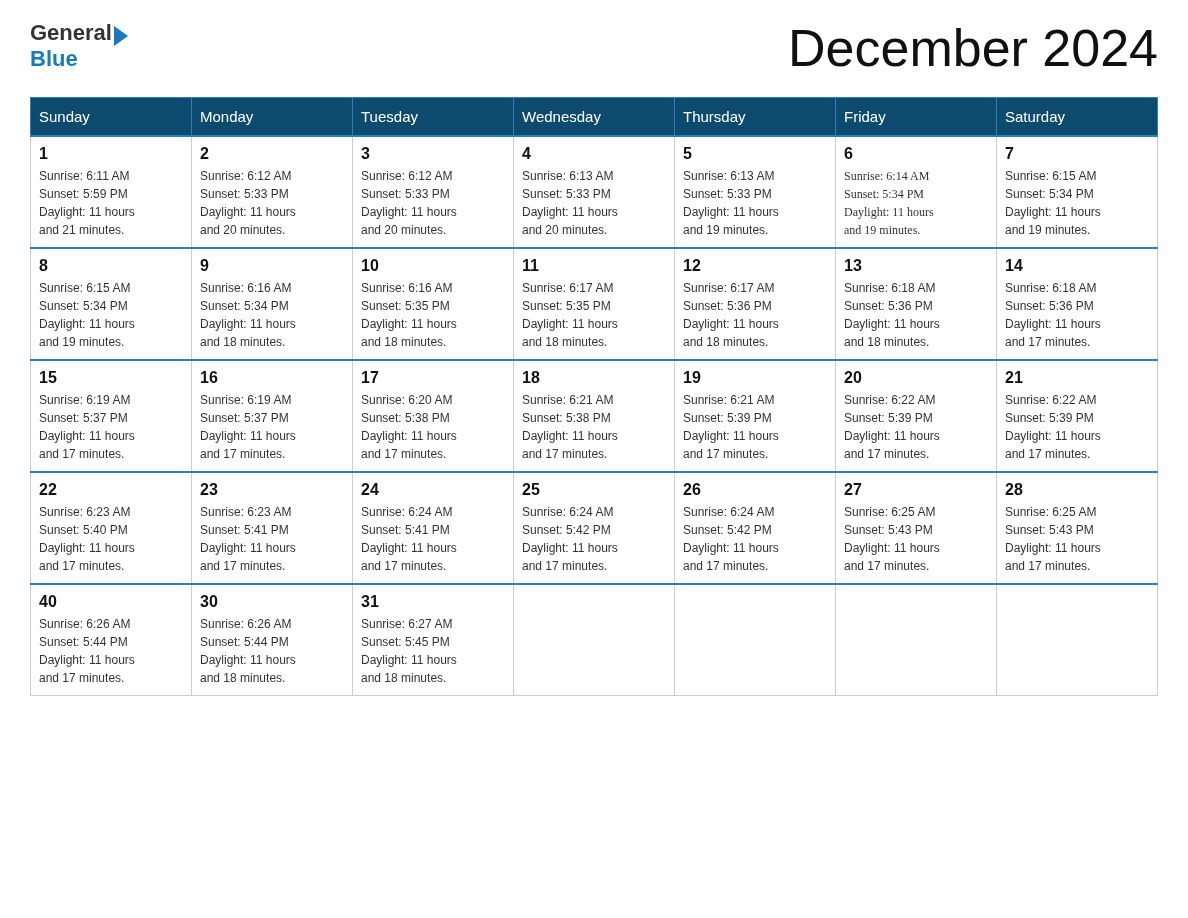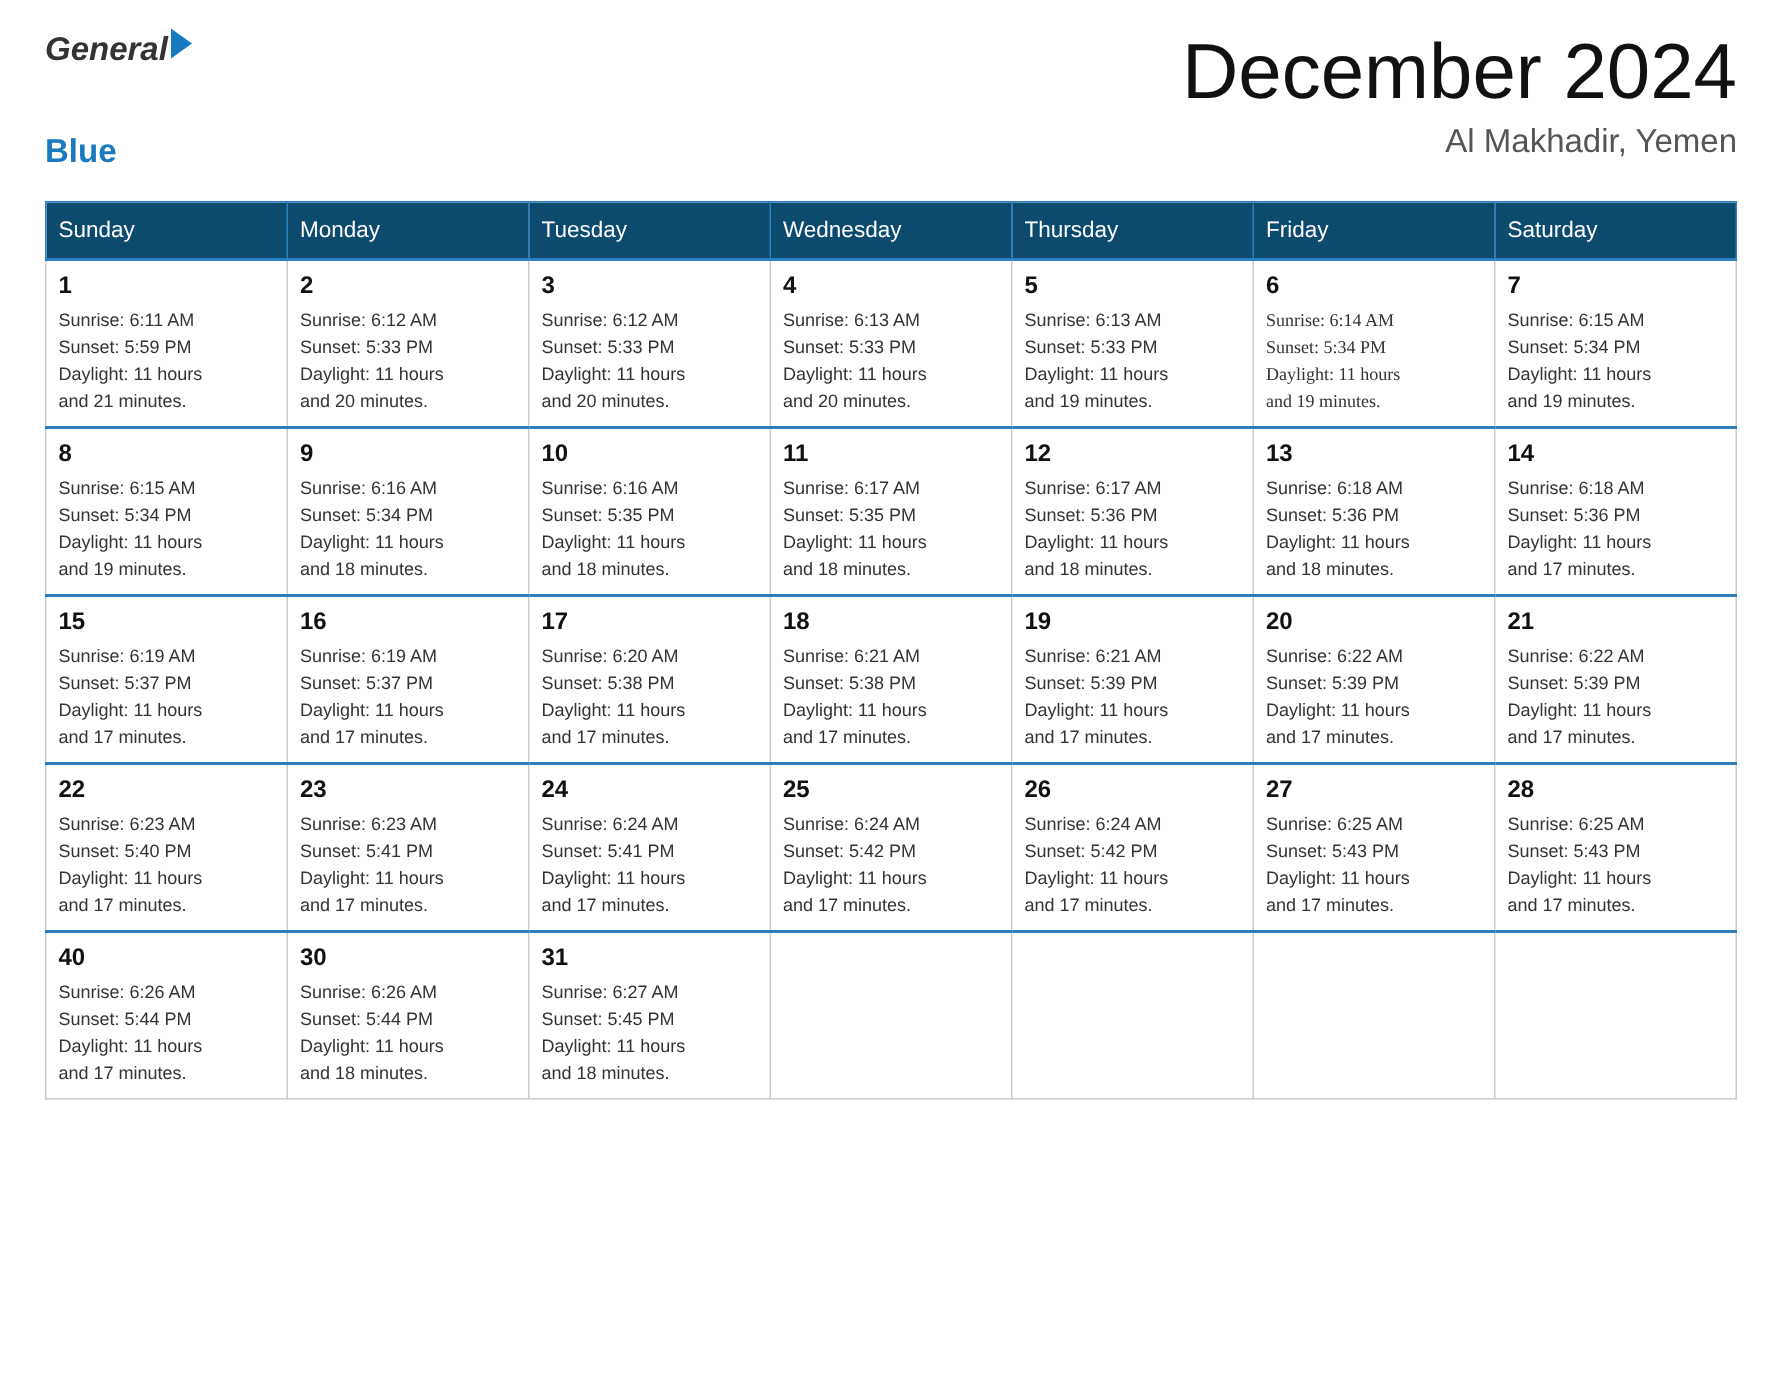--- a/index.html
+++ b/index.html
@@ -18,39 +18,37 @@
     }
     .logo-text-general {
       font-size: 22px;
       font-weight: bold;
       color: #333;
     }
     .logo-text-blue {
       font-size: 22px;
       font-weight: bold;
       color: #1a7abf;
-      margin-top: 42px;
     }
     .logo-arrow {
       width: 0;
       height: 0;
       border-left: 14px solid #1a7abf;
       border-top: 10px solid transparent;
       border-bottom: 10px solid transparent;
       margin-left: 2px;
       margin-top: -8px;
     }
     .logo-wrapper {
       display: flex;
       flex-direction: column;
     }
     .logo-top-row {
       display: flex;
-      align-items: center;
-      font-style: italic;
+      align-items: flex-end;
     }
     .title-area {
       text-align: right;
     }
     .month-title {
       font-size: 52px;
       font-weight: normal;
       color: #111;
       line-height: 1.1;
     }
@@ -104,21 +102,20 @@
 <div class="header-area">
   <div class="logo-wrapper">
     <div class="logo-top-row">
       <span class="logo-text-general">General</span>
       <div class="logo-arrow"></div>
     </div>
     <span class="logo-text-blue">Blue</span>
   </div>
   <div class="title-area">
     <div class="month-title">December 2024</div>
-    <div class="location-title">Al Makhadir, Yemen</div>
   </div>
 </div>
 
 <table>
   <thead>
     <tr>
     <th>Sunday</th>
         <th>Monday</th>
         <th>Tuesday</th>
         <th>Wednesday</th>

